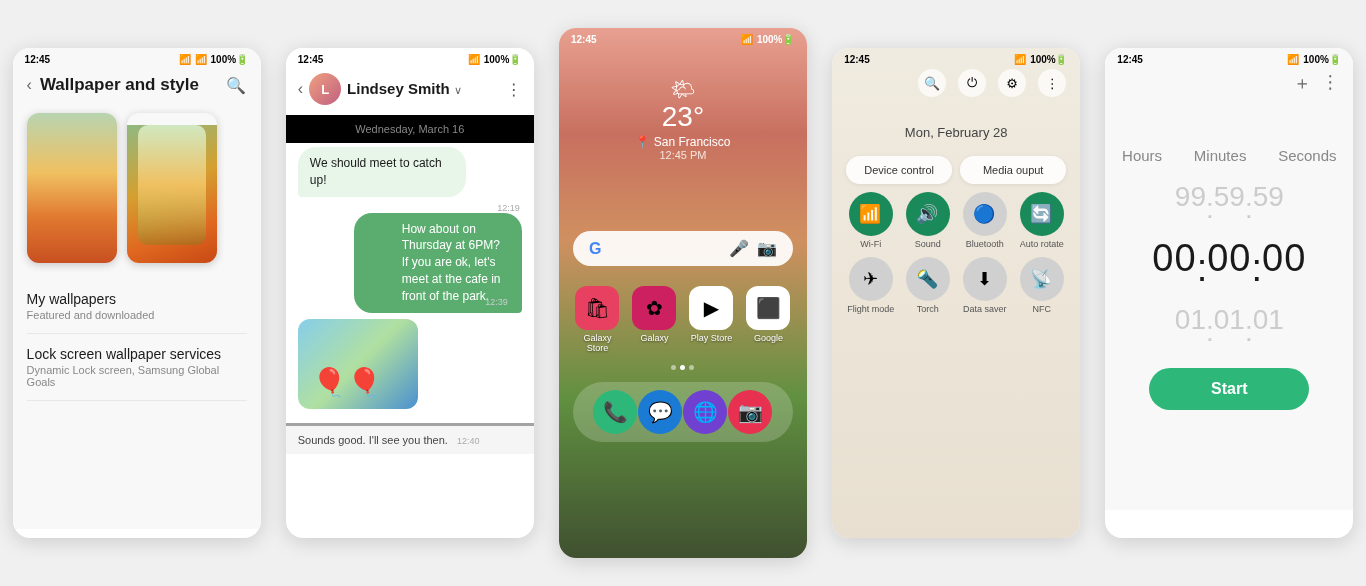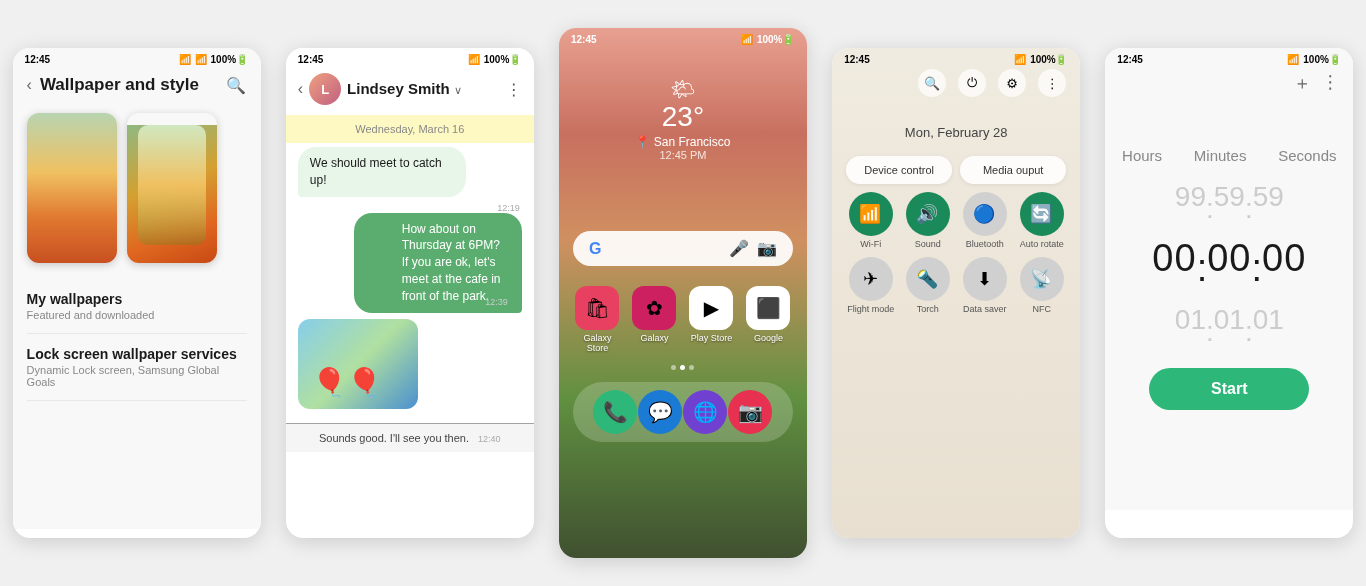--- a/index.html
+++ b/index.html
@@ -101,21 +101,21 @@
     }
     .phone1-menu {
       padding: 4px 14px;
     }
     .phone1-menu-item {
       padding: 12px 0;
       border-bottom: 1px solid #e8e8e8;
     }
     .phone1-menu-title {
       font-size: 14px;
-      font-weight: 700;
+      font-weight: 400;
       color: #1a1a1a;
     }
     .phone1-menu-sub {
       font-size: 11px;
       color: #888;
       margin-top: 2px;
     }
 
     
     .phone2 {
@@ -150,21 +150,21 @@
     .contact-name {
       font-size: 15px;
       font-weight: 700;
       color: #1a1a1a;
     }
     .date-label {
       text-align: center;
       font-size: 11px;
       color: #888;
       padding: 8px 0;
-      background: #fef9c3;
+      background: #000000;
     }
     .chat-area {
       padding: 4px 12px;
       background: #fff;
       flex: 1;
     }
     .bubble {
       max-width: 75%;
       padding: 8px 12px;
       border-radius: 18px;
@@ -212,22 +212,21 @@
       position: absolute;
       bottom: 10px;
       left: 15px;
       font-size: 28px;
     }
     .reply-bar {
       padding: 8px 12px;
       background: #f5f5f5;
       font-size: 11px;
       color: #444;
-      border-top: 1px solid #a3a3a3;
-      text-align: center;
+      border-top: 3px solid #a3a3a3;
     }
 
     
     .phone3 {
       width: 248px;
       height: 530px;
     }
     .phone3-bg {
       width: 100%;
       height: 100%;

